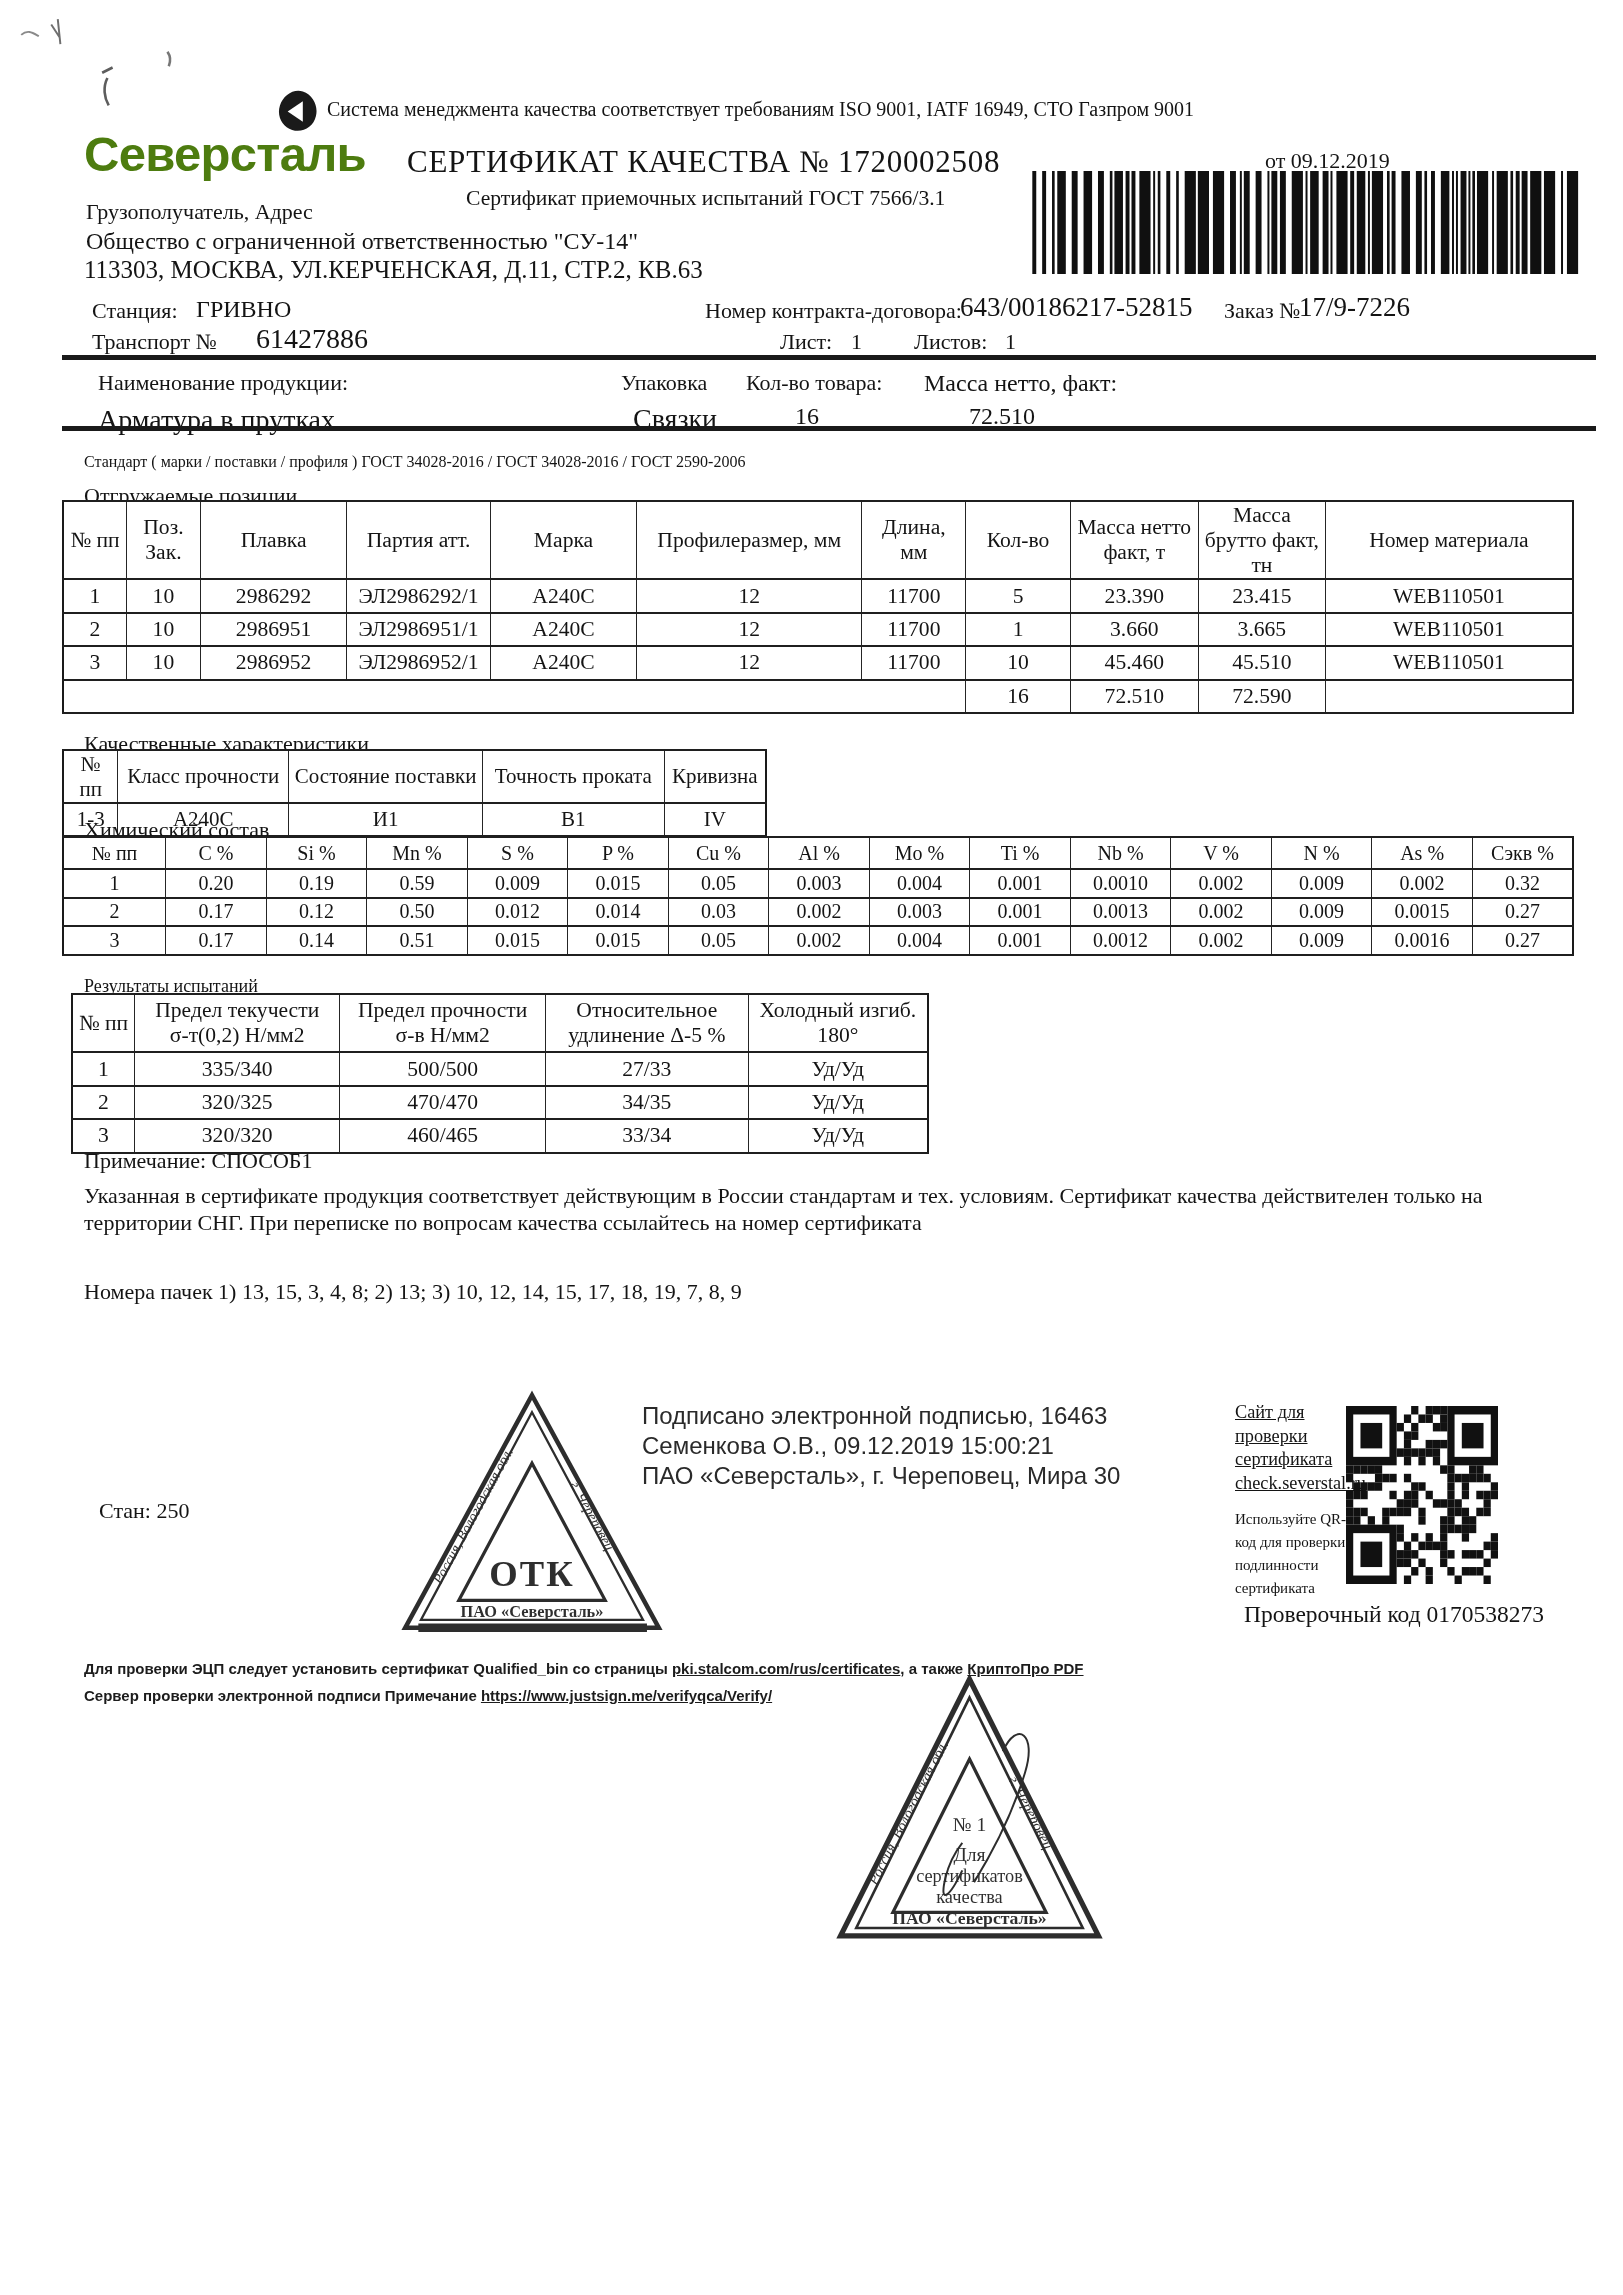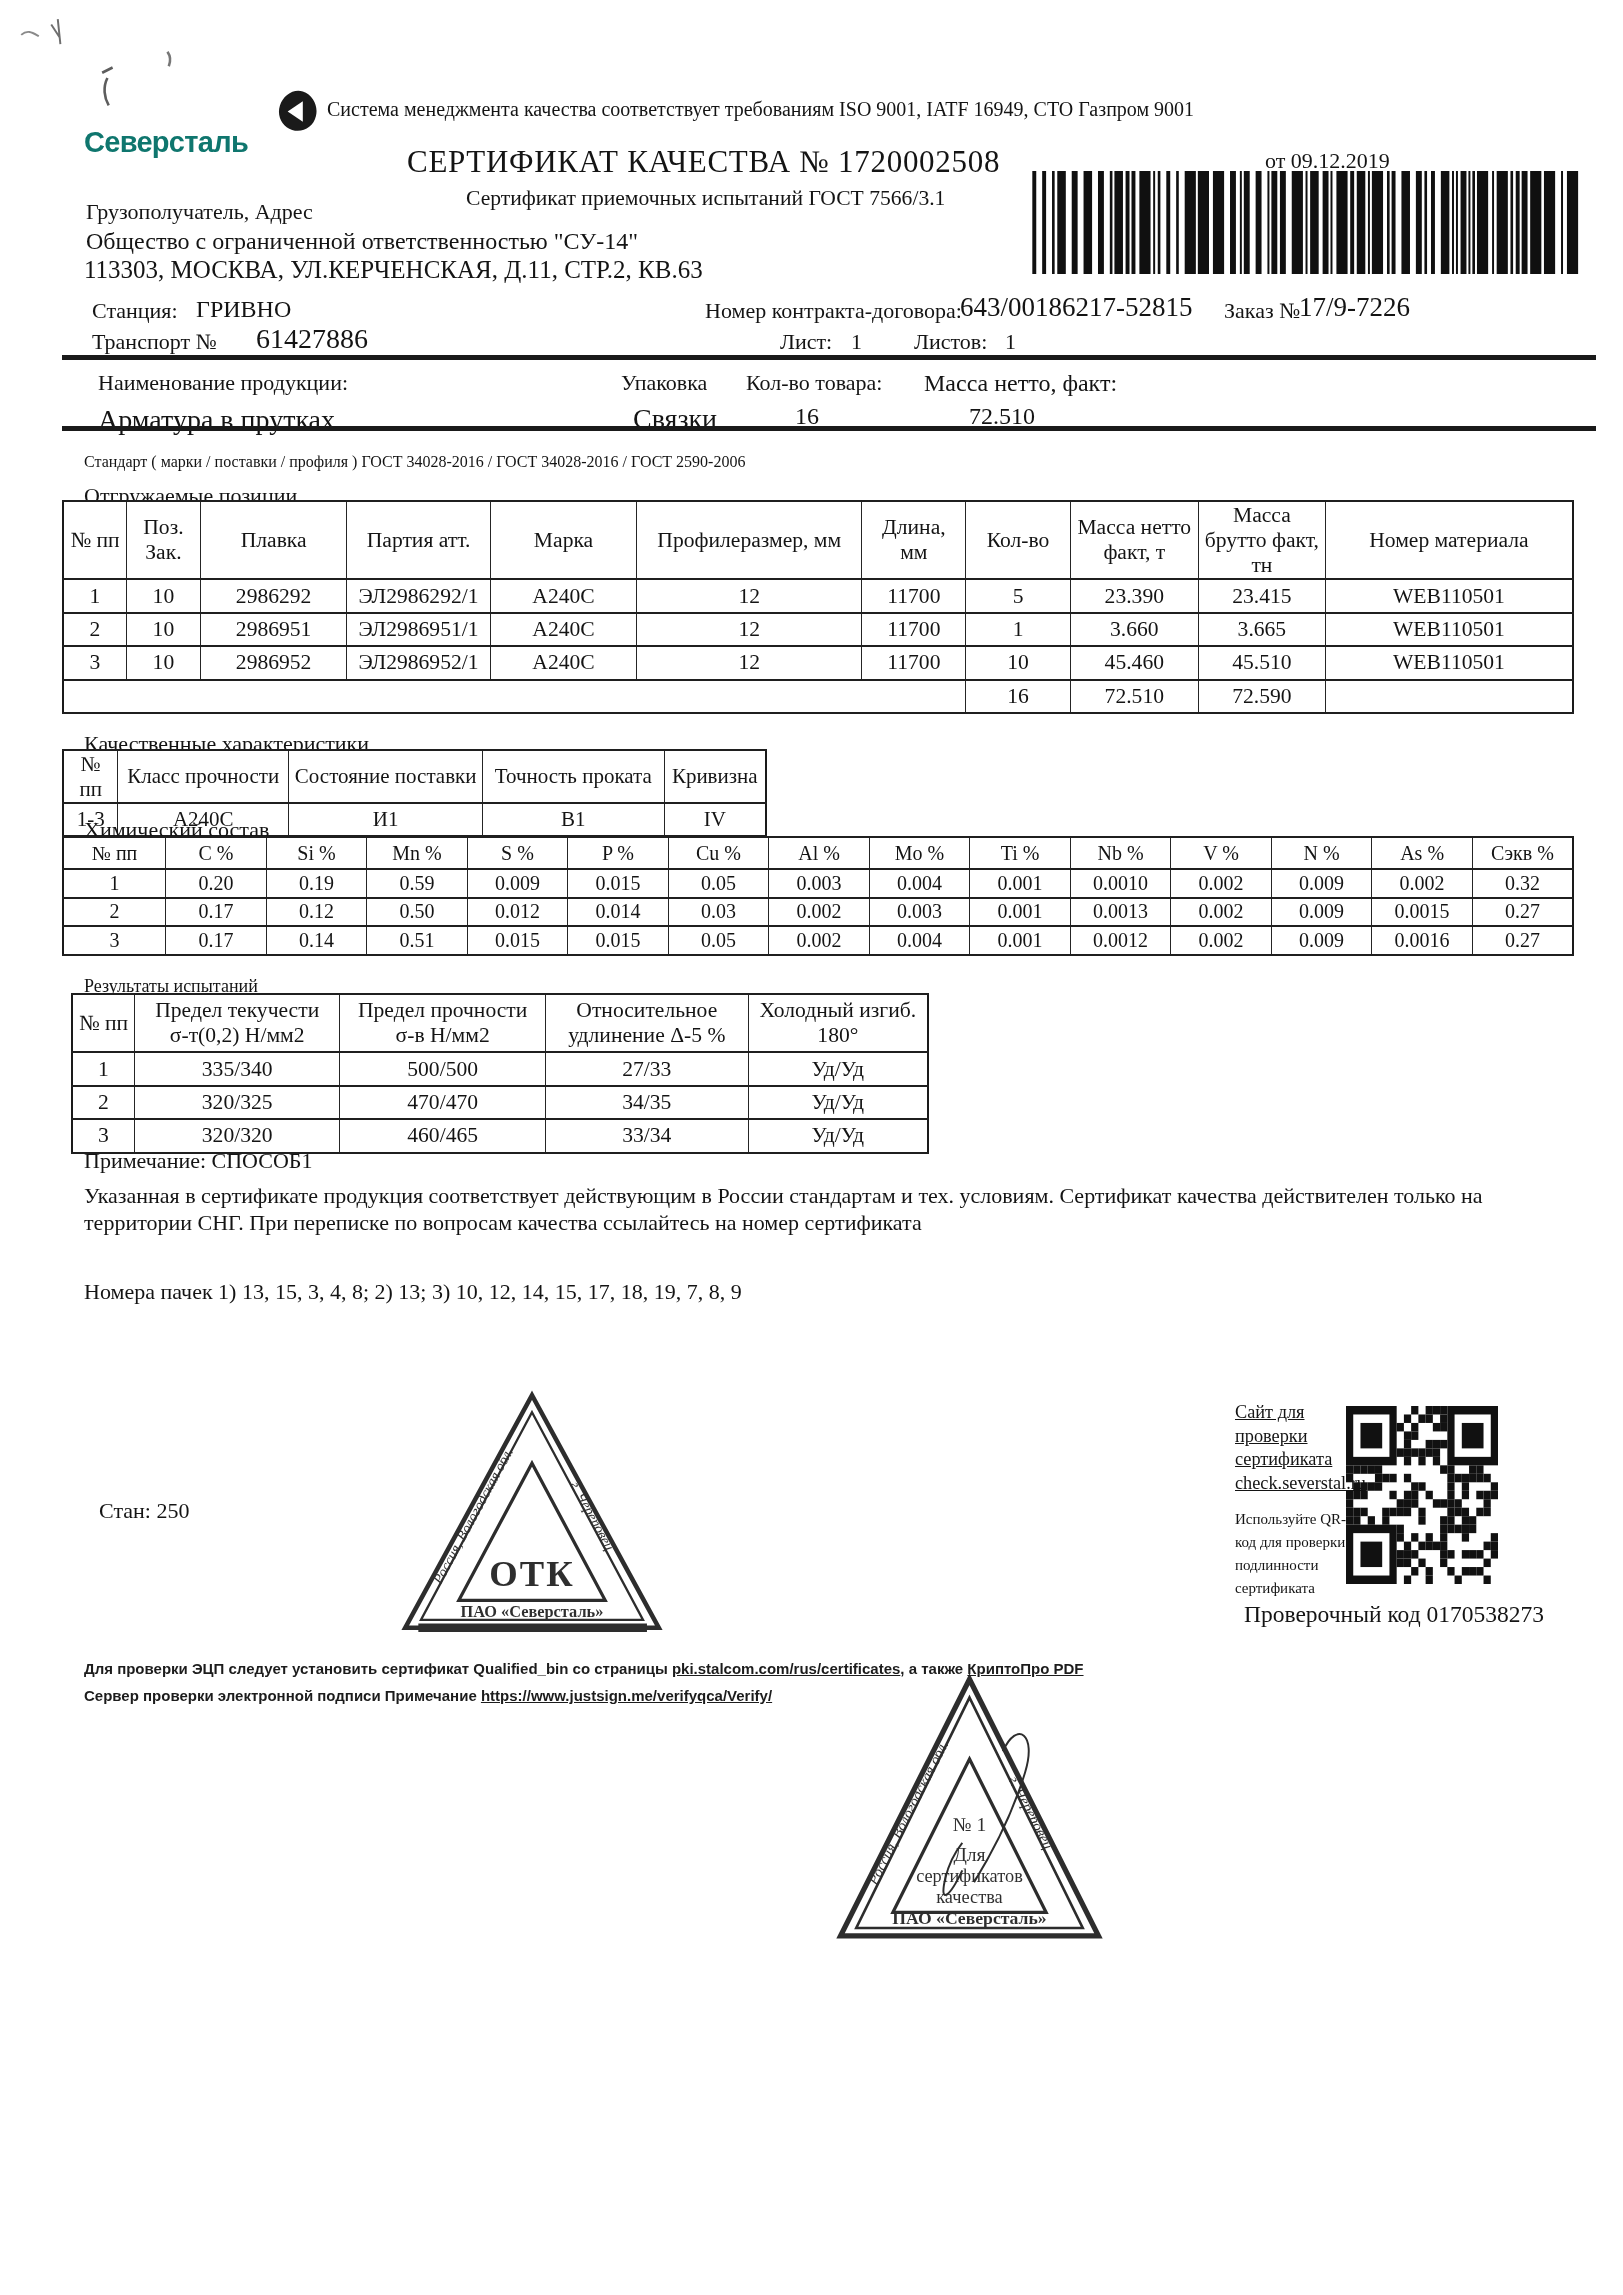--- a/index.html
+++ b/index.html
@@ -6,21 +6,21 @@
   .page {
     position:relative; width:1623px; height:2295px; margin:0 auto;
     background:#ffffff; color:#141414;
     font-family:"Liberation Serif", serif;
     overflow:hidden;
   }
   .abs { position:absolute; white-space:nowrap; }
   .wrap { white-space:normal; }
   .brand {
     font-family:"Liberation Sans", sans-serif;
-    font-weight:bold; font-size:29px; letter-spacing:-0.7px; color:#0f766e;
+    font-weight:bold; font-size:49px; letter-spacing:-0.7px; color:#4d7c0f;
   }
   .hr { position:absolute; background:#1a1a1a; height:4.6px; }
   .doc-table { border-collapse:collapse; table-layout:fixed; border:2.6px solid #1a1a1a; background:#fff; }
   .doc-table th, .doc-table td {
     border-left:1.3px solid #252525; border-right:1.3px solid #252525;
     border-top:2px solid #1f1f1f; border-bottom:2px solid #1f1f1f;
     text-align:center; vertical-align:middle; padding:0.7px 3.9px;
     white-space:pre-line; font-weight:normal;
   }
   .doc-table thead { border-bottom:2.6px solid #161616; }
@@ -429,20 +429,25 @@
     <path d="M202,8 L396,364 L8,364 Z" stroke-width="7"></path>
     <path d="M202,34 L372,352 L32,352 Z" stroke-width="3.5"></path>
     <path d="M202,112 L314,322 L90,322 Z" stroke-width="5"></path>
     <path d="M28,364 L378,364" stroke-width="13"></path>
     <text class="edge" font-size="22" text-anchor="middle" x="118" y="196" transform="rotate(-61.5 118 196)">Россия, Вологодская обл.</text>
     <text class="edge" font-size="22" text-anchor="middle" x="288" y="196" transform="rotate(61.5 288 196)">г. Череповец</text>
     <text x="202" y="300" font-size="56" font-weight="bold" text-anchor="middle" letter-spacing="3">ОТК</text>
     <text x="202" y="347" font-size="25" font-weight="bold" text-anchor="middle">ПАО «Северсталь»</text>
   </svg>
 
+  <div class="abs" style="left:642px;top:1401px">
+    <div class="sig-line">Подписано электронной подписью, 16463</div>
+    <div class="sig-line">Семенкова О.В., 09.12.2019 15:00:21</div>
+    <div class="sig-line">ПАО «Северсталь», г. Череповец, Мира 30</div>
+  </div>
 
   <div class="abs wrap u" style="left:1235px;top:1401px;width:114px;font-size:18.3px;line-height:23.5px">Сайт для проверки сертификата check.severstal.ru</div>
   <div class="abs wrap" style="left:1235px;top:1508px;width:124px;font-size:15px;line-height:23px">Используйте QR-код для проверки подлинности сертификата</div>
 
   <svg id="qr-svg" class="abs" style="left:1346px;top:1406px" width="152" height="178" viewBox="0 0 252 252" preserveAspectRatio="none" fill="#111111">
       <rect x="0" y="0" width="84" height="84"></rect>
       <rect fill="#fff" x="12" y="12" width="60" height="60"></rect>
       <rect x="24" y="24" width="36" height="36"></rect>
       <rect x="168" y="0" width="84" height="84"></rect>
       <rect fill="#fff" x="180" y="12" width="60" height="60"></rect>

